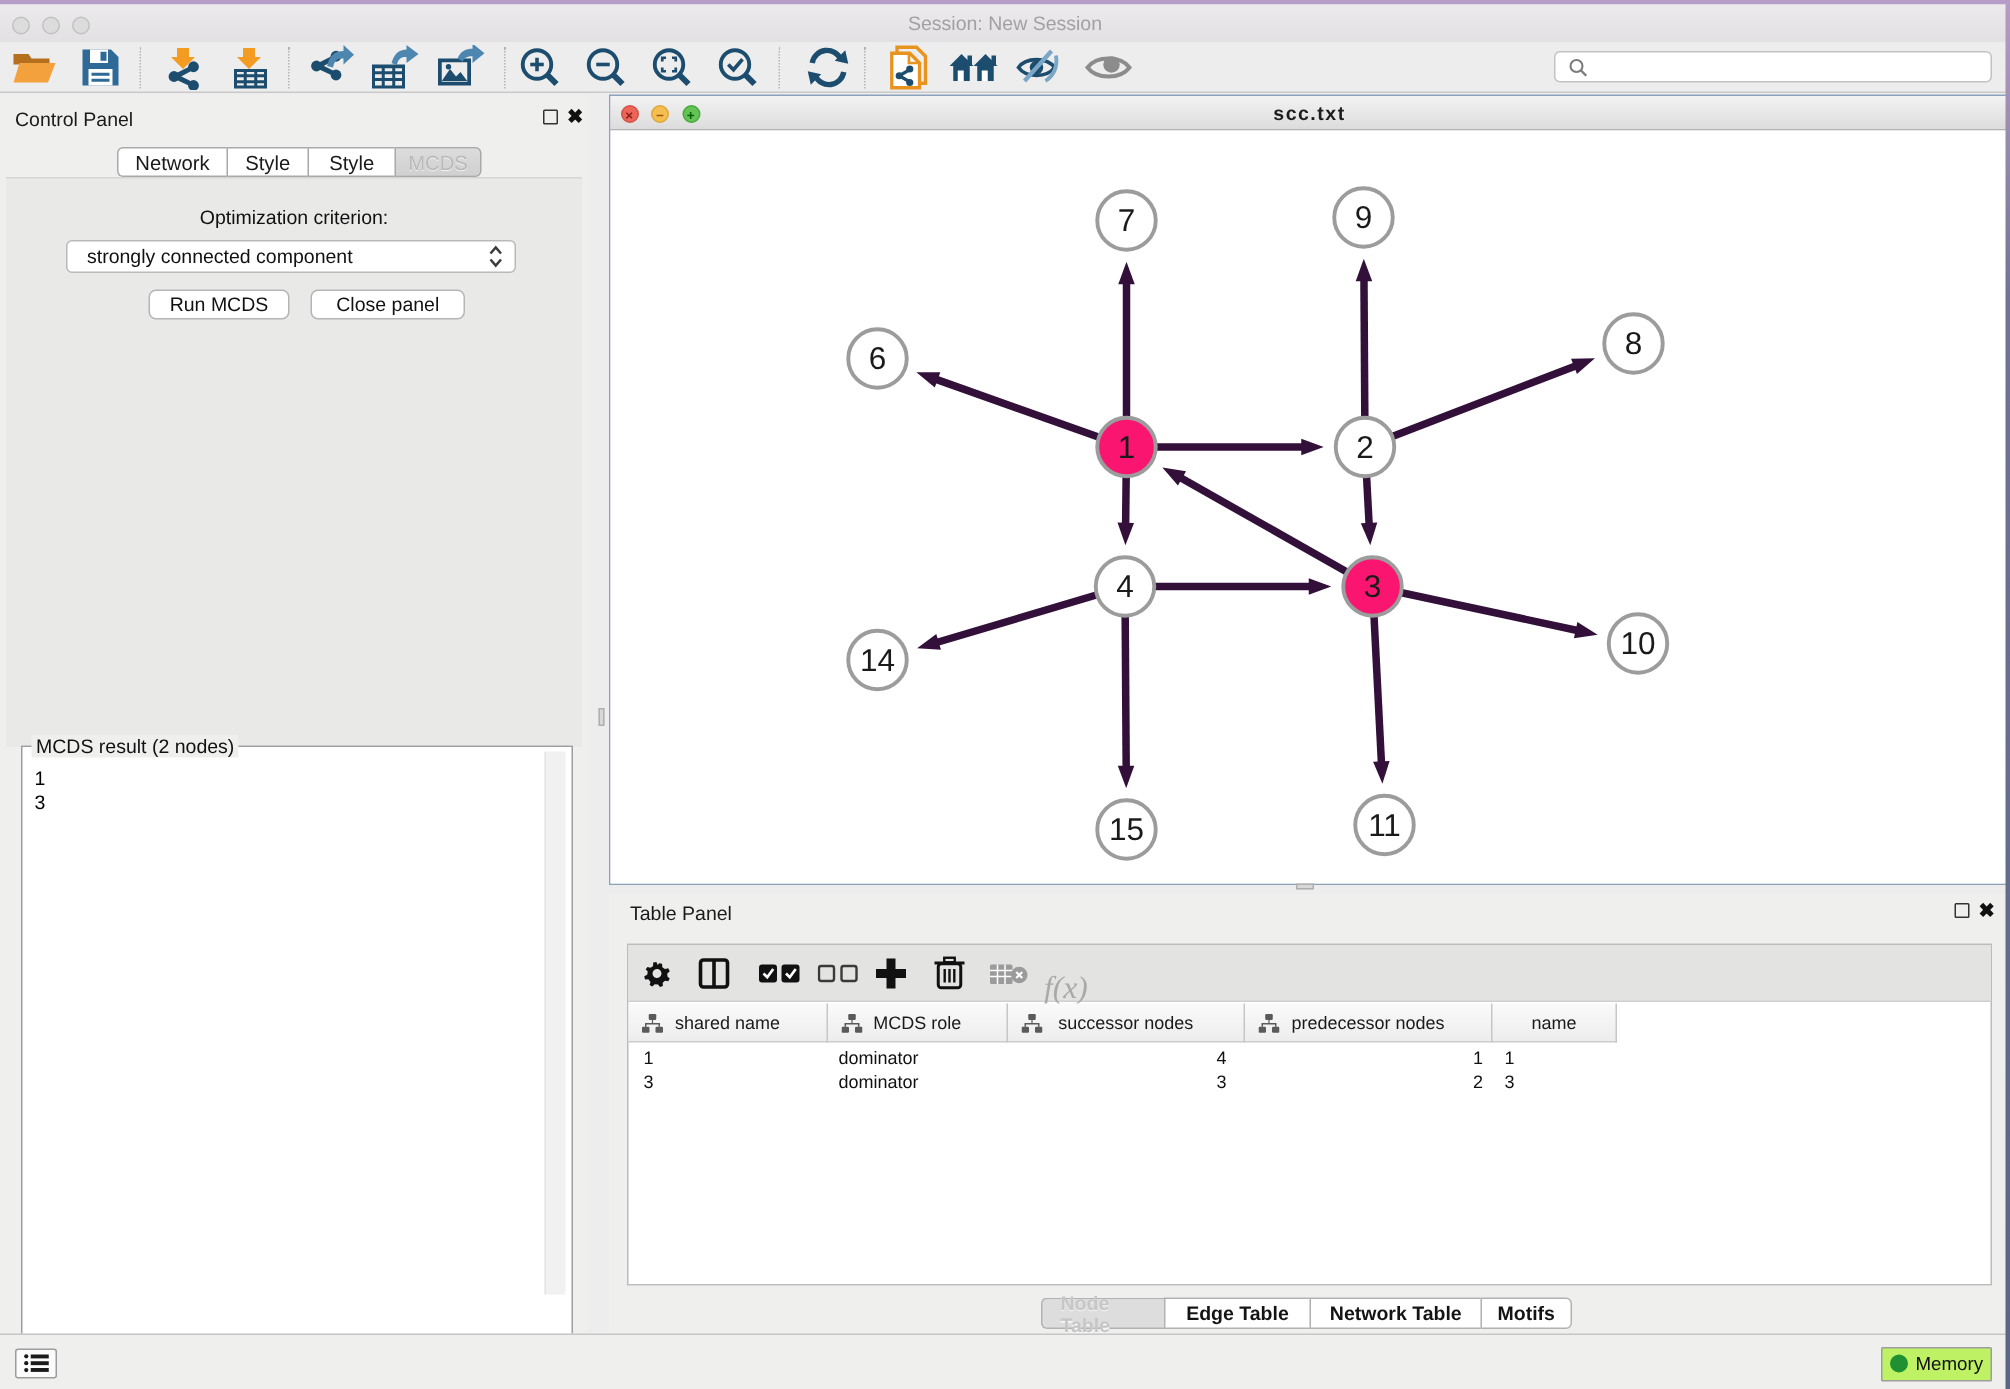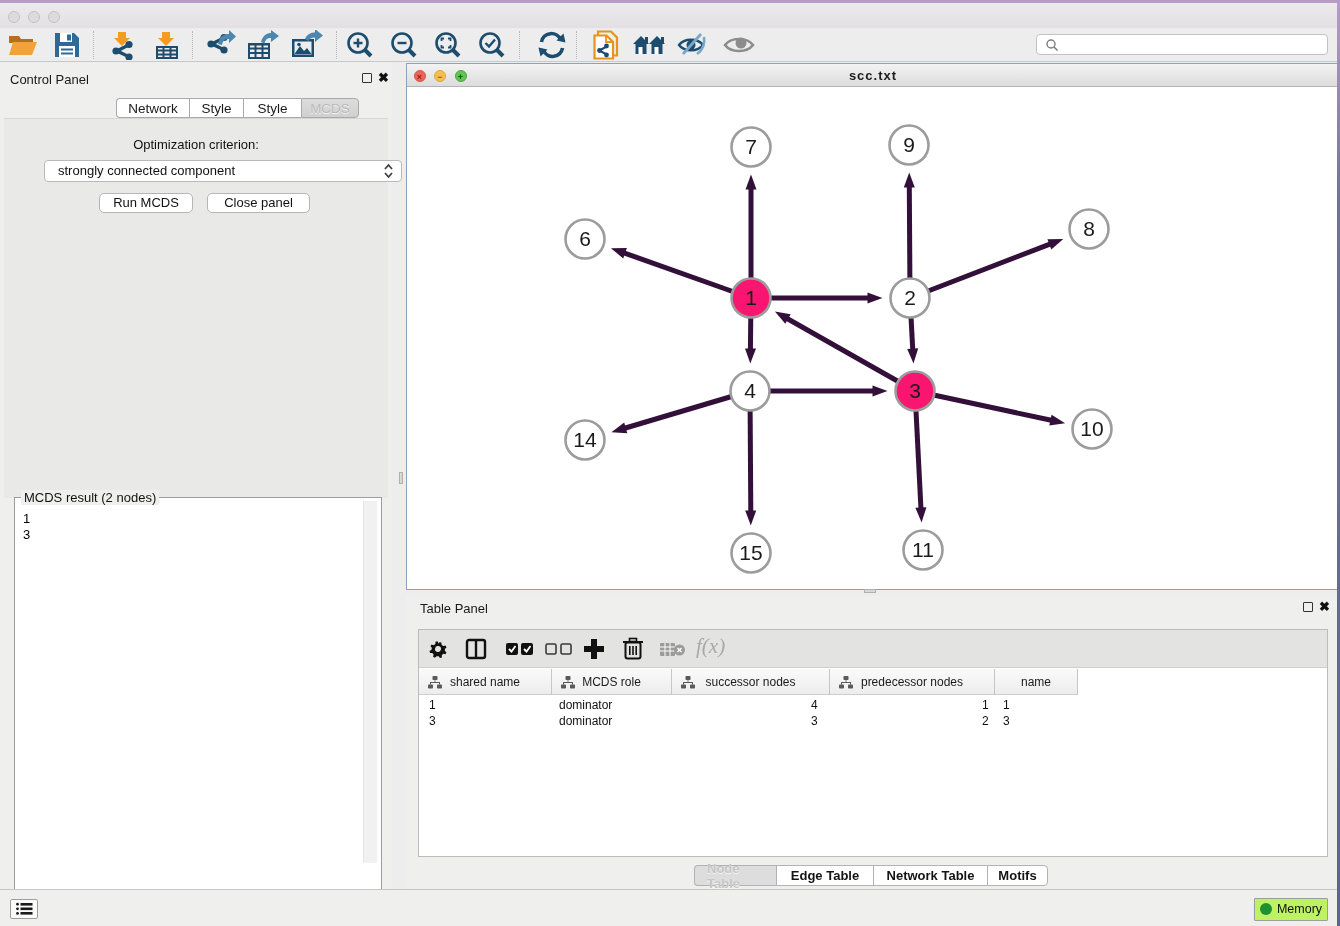--- a/index.html
+++ b/index.html
@@ -17,25 +17,25 @@
 #toolbar { left:0; top:28px; width:1340px; height:34px; background:#ededed; border-bottom:1px solid #c9c9c9; }
 .sep { position:absolute; top:3px; height:28px; width:1px; border-left:1px dotted #b5b5b5; }
 
 
 #cpanel { left:0; top:63px; width:392px; height:826px; background:#efefee; }
 #cpanel-title { position:absolute; left:10px; top:9px; font-size:13px; color:#1a1a1a; }
 .float-ic { position:absolute; top:10px; width:10px; height:10px; border:1.5px solid #333; border-radius:1px; background:transparent; }
 .close-ic { position:absolute; top:7px; font-size:13px; font-weight:bold; color:#111; }
 #cp-tabs { position:absolute; left:78px; top:35px; height:20px; display:flex; }
 .cptab { height:20px; border:1px solid #a9a9a9; border-right:none; background:#fff; font-size:13.5px; font-weight:normal; color:#1a1a1a; display:flex; align-items:center; justify-content:center; }
-.cptab:first-child { border-radius:4px 0 0 4px;margin-left:38px; }
+.cptab:first-child { border-radius:4px 0 0 4px; }
 .cptab.sel { background:linear-gradient(#dcdcdc,#d0d0d0); color:#b9b9b9; text-shadow:0 1px 0 #f2f2f2; border-right:1px solid #a9a9a9; border-radius:0 4px 4px 0; }
 #cp-inner { position:absolute; left:4px; top:55px; width:384px; height:380px; background:#e9e9e8; border-top:1px solid #d6d6d6; }
 #optlabel { position:absolute; left:0; top:18px; width:100%; text-align:center; font-size:13px; color:#111; }
-#dropdown { position:absolute; left:40px; top:41px; width:358px; height:22px; background:#fff; border:1px solid #b9b9b9; border-radius:4px; font-size:13px; color:#111; line-height:20px; padding-left:13px; }
+#dropdown { position:absolute; left:40px; top:41px; width:300px; height:22px; background:#fff; border:1px solid #b9b9b9; border-radius:4px; font-size:13px; color:#111; line-height:20px; padding-left:13px; }
 .btn { position:absolute; top:74px; height:20px; background:#fff; border:1px solid #b5b5b5; border-radius:5px; font-size:13px; color:#111; text-align:center; line-height:18px; }
 #fieldset { position:absolute; left:14px; top:434px; width:368px; height:410px; border:1px solid #9d9d9d; background:#fff; }
 #fs-legend { position:absolute; left:6px; top:-8px; background:#efefee; padding:0 3px; font-size:13px; color:#111; }
 #fs-legend2 { position:absolute; left:8px; top:13px; background:#fff; font-size:13px; line-height:16px; }
 #fs-scroll { position:absolute; right:4px; top:3px; width:14px; height:362px; background:#f1f1f1; border-left:1px solid #e4e4e4; }
 
 
 #netwin { left:406px; top:63px; width:934px; height:527px; border:1px solid #8ba2bd; }
 #net-titlebar { position:absolute; left:0; top:0; width:100%; height:23px; background:linear-gradient(#f3f3f3,#dcdcdc); border-bottom:1px solid #b4b4b4; }
 .mac { position:absolute; top:5.5px; width:12px; height:12px; border-radius:50%; font-size:9px; font-weight:bold; text-align:center; line-height:12px; }
@@ -67,20 +67,21 @@
 svg text { font-family:"Liberation Sans",sans-serif; }
 .vhandle { position:absolute; background:#d8d8d8; border:1px solid #b0b0b0; }
 </style>
 </head>
 <body>
 <div class="abs" id="topstrip"></div>
 <div class="abs" id="titlebar">
   <div class="tl-circle" style="left:8px;"></div>
   <div class="tl-circle" style="left:28px;"></div>
   <div class="tl-circle" style="left:48px;"></div>
+  <div id="apptitle">Session: New Session</div>
 </div>
 <div class="abs" id="toolbar">
   <svg class="abs" style="left:6px;top:2px;" width="32" height="30" viewBox="0 0 32 30">
     <path d="M3 6 L13 6 L15 9 L27 9 L27 13 L3 13 Z" fill="#b5701f"></path>
     <path d="M3 25 L7 12 L31 12 L26 25 Z" fill="#f2a13d"></path>
   </svg>
   <svg class="abs" style="left:51px;top:2px;" width="32" height="30" viewBox="0 0 32 30">
     <path d="M4 3 L23 3 L28 8 L28 27 L4 27 Z" fill="#2d6a97"></path>
     <rect x="9" y="3" width="12" height="9" fill="#fff"></rect>
     <rect x="16" y="4.5" width="4" height="6" fill="#2d6a97"></rect>
@@ -337,21 +338,21 @@
         <g fill="#9b9b9b">
             <rect x="0" y="1" width="15" height="13" rx="1"></rect>
             <line x1="0" y1="5" x2="15" y2="5" stroke="#fff" stroke-width="1"></line>
             <line x1="0" y1="9" x2="15" y2="9" stroke="#fff" stroke-width="1"></line>
             <line x1="5" y1="1" x2="5" y2="14" stroke="#fff" stroke-width="1"></line>
             <line x1="10" y1="1" x2="10" y2="14" stroke="#fff" stroke-width="1"></line>
             <circle cx="19.5" cy="8" r="5.5"></circle>
           </g>
         <path d="M17.5 6 L21.5 10 M21.5 6 L17.5 10" stroke="#fff" stroke-width="1.4"></path>
       </svg>
-      <div class="abs" style="left:277px;top:4px;font-family:'Liberation Serif',serif;font-style:italic;font-size:21px;color:#a9a9a9;">f(x)</div>
+      <div class="abs" style="left:277px;top:16px;font-family:'Liberation Serif',serif;font-style:italic;font-size:21px;color:#a9a9a9;">f(x)</div>
     </div>
     <div id="tp-header">
       <div class="th" style="width:133px;">
           <svg class="thic" width="14" height="13" viewBox="0 0 14 13">
             <g fill="#5a5a5a">
               <rect x="4.5" y="0" width="5" height="4" rx="0.8"></rect>
               <rect x="0" y="8.5" width="5" height="4" rx="0.8"></rect>
               <rect x="9" y="8.5" width="5" height="4" rx="0.8"></rect>
               <path d="M6.6 4 L7.4 4 L7.4 6 L12 6 L12 8.5 L11 8.5 L11 7 L3 7 L3 8.5 L2 8.5 L2 6 L6.6 6 Z"></path>
             </g>

